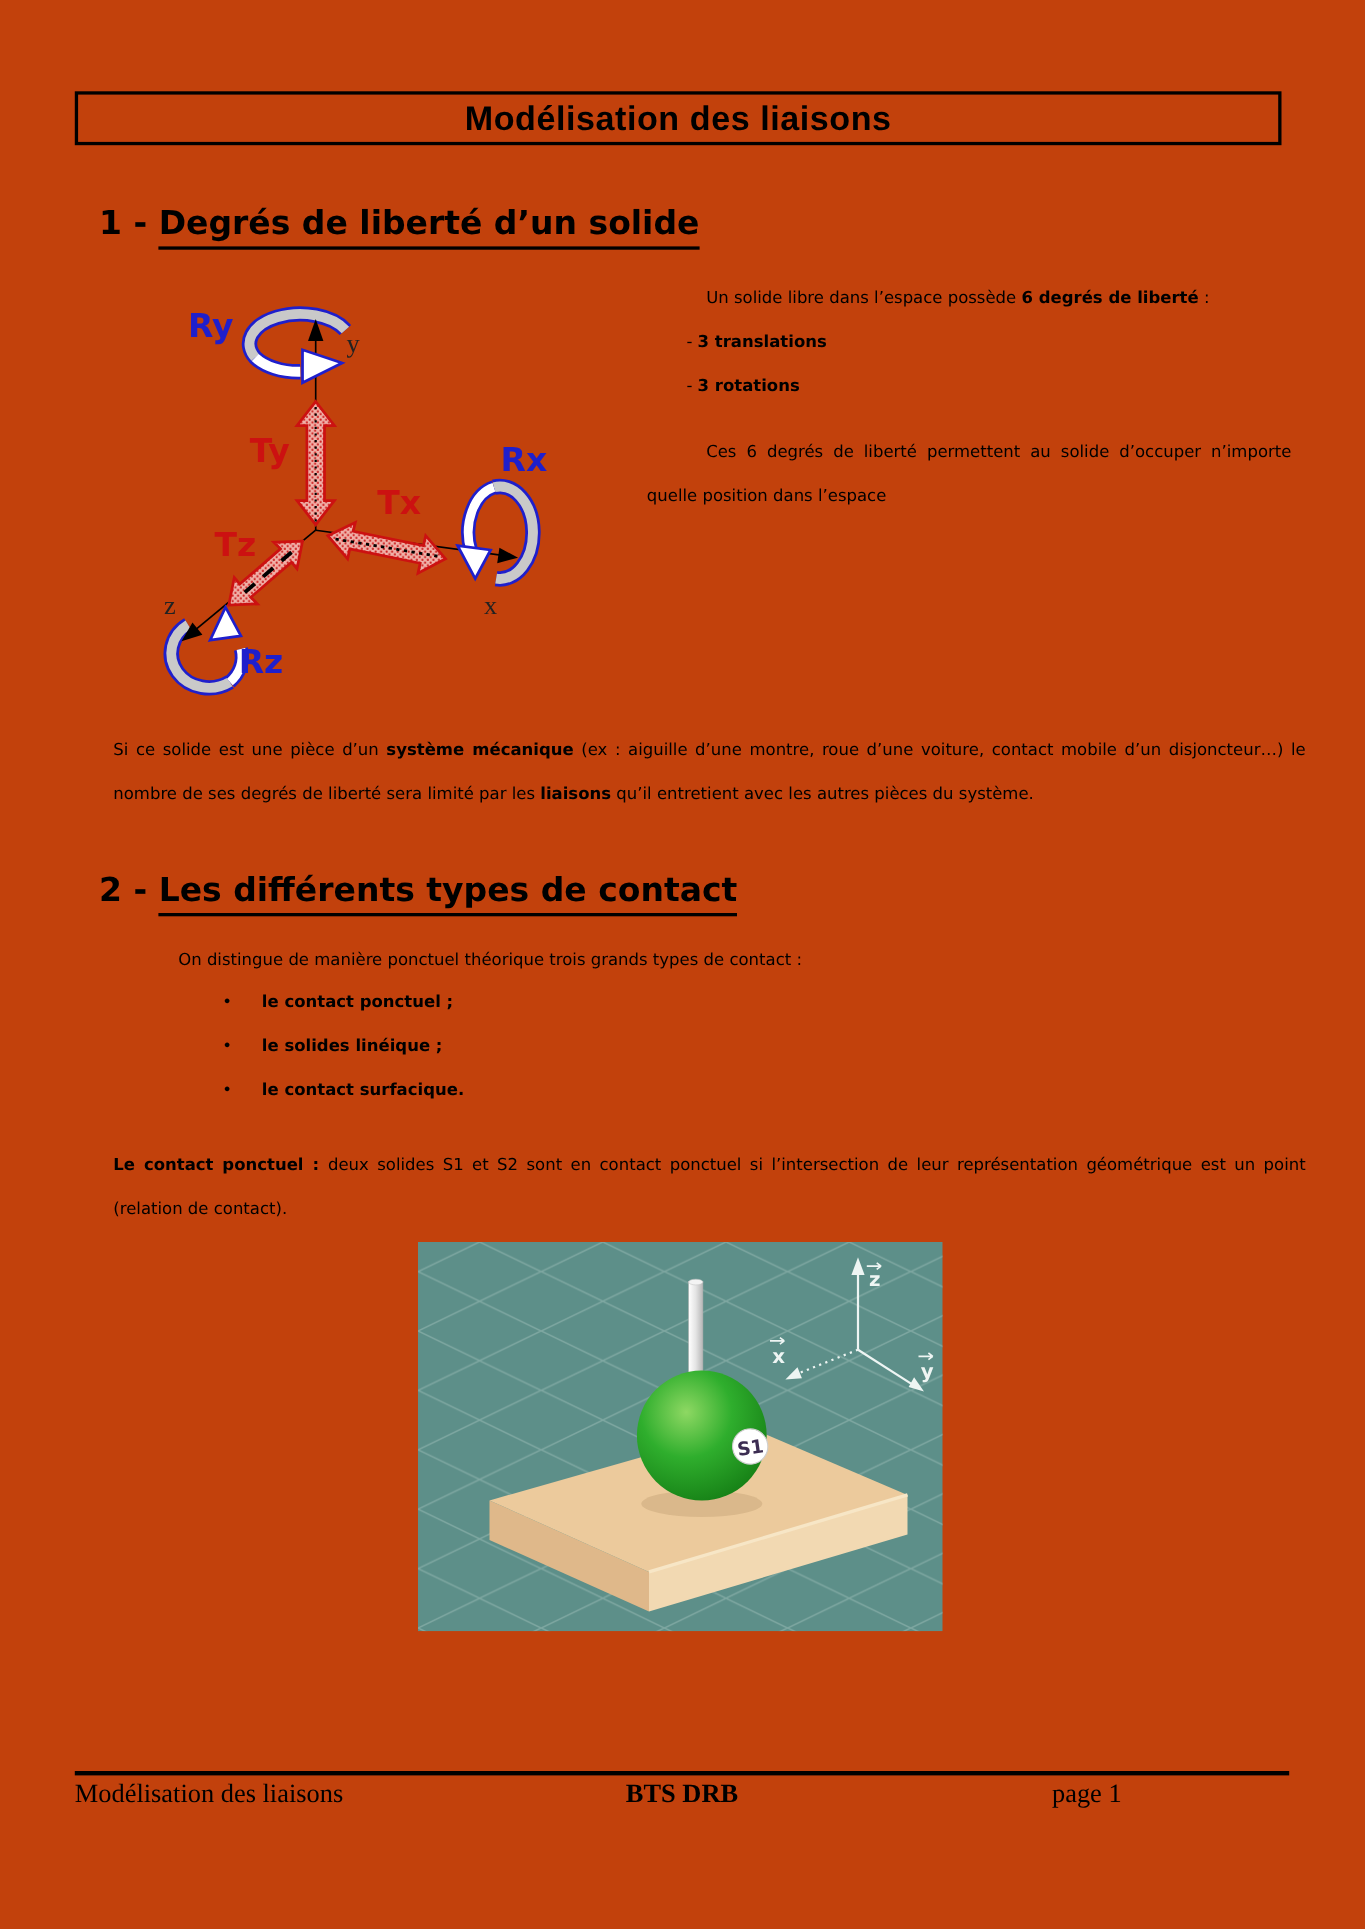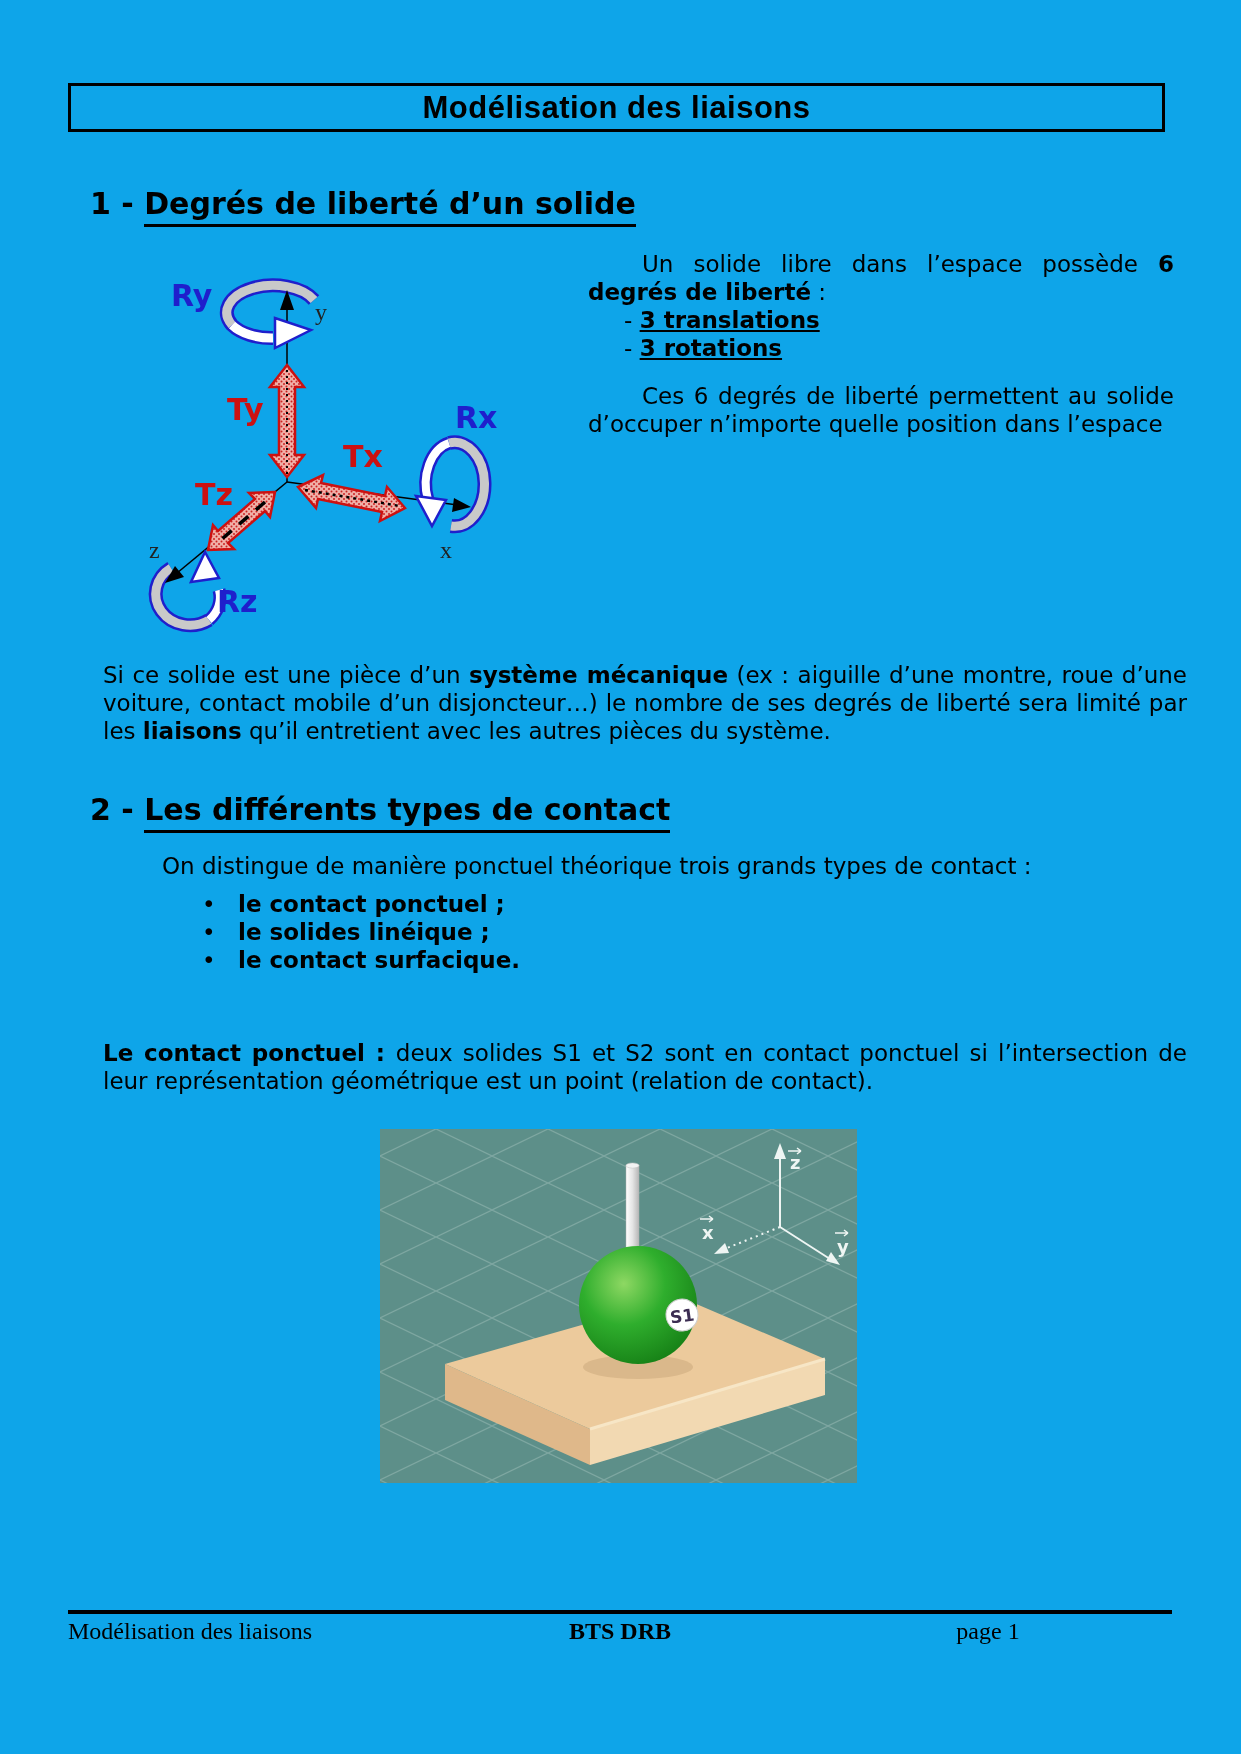--- a/index.html
+++ b/index.html
@@ -1,37 +1,37 @@
 <!DOCTYPE html>
 <html><head>
 <meta charset="utf-8">
 <style>
   html,body{margin:0;padding:0;background:#fff;}
-  .page{position:relative;width:1241px;height:1754px;background:#0ea5e9;
+  .page{position:relative;width:1241px;height:1754px;background:#c2410c;
         font-family:"DejaVu Sans",sans-serif;color:#000;overflow:hidden;}
 
   
   .title-box{position:absolute;left:68px;top:83px;width:1091px;height:43px;
              border:3px solid #000;display:flex;align-items:center;justify-content:center;}
   .title-text{font-family:"Liberation Sans",sans-serif;font-weight:bold;font-size:31px;letter-spacing:.5px;}
 
   
   .h-sec{position:absolute;font-size:30px;font-weight:bold;white-space:nowrap;}
   .h-sec .u{border-bottom:3px solid #000;padding-bottom:3px;}
   #h1{left:90px;top:186px;}
   #h2{left:90px;top:792px;}
 
-  .body-text{font-size:23px;line-height:28px;}
+  .body-text{font-size:15px;line-height:40px;}
 
   
   .intro{position:absolute;left:588px;top:250px;width:586px;}
   .intro p{margin:0;text-align:justify;}
   .intro .p1{text-indent:54px;}
   .intro-list{margin-left:36px;}
-  .intro-li b{font-weight:bold;text-decoration:underline;}
+  .intro-li b{font-weight:bold;}
   .intro .p2{margin-top:20px;text-indent:54px;}
 
   .para{position:absolute;margin:13px;text-align:justify;}
   #para-system{left:90px;top:648px;width:1084px;}
   #para-contact{left:90px;top:1026px;width:1084px;}
 
   #sec2-intro{position:absolute;left:162px;top:852px;margin:0;white-space:nowrap;}
 
   .bullets{position:absolute;left:202px;top:890px;}
   .bullet-row{display:flex;}

